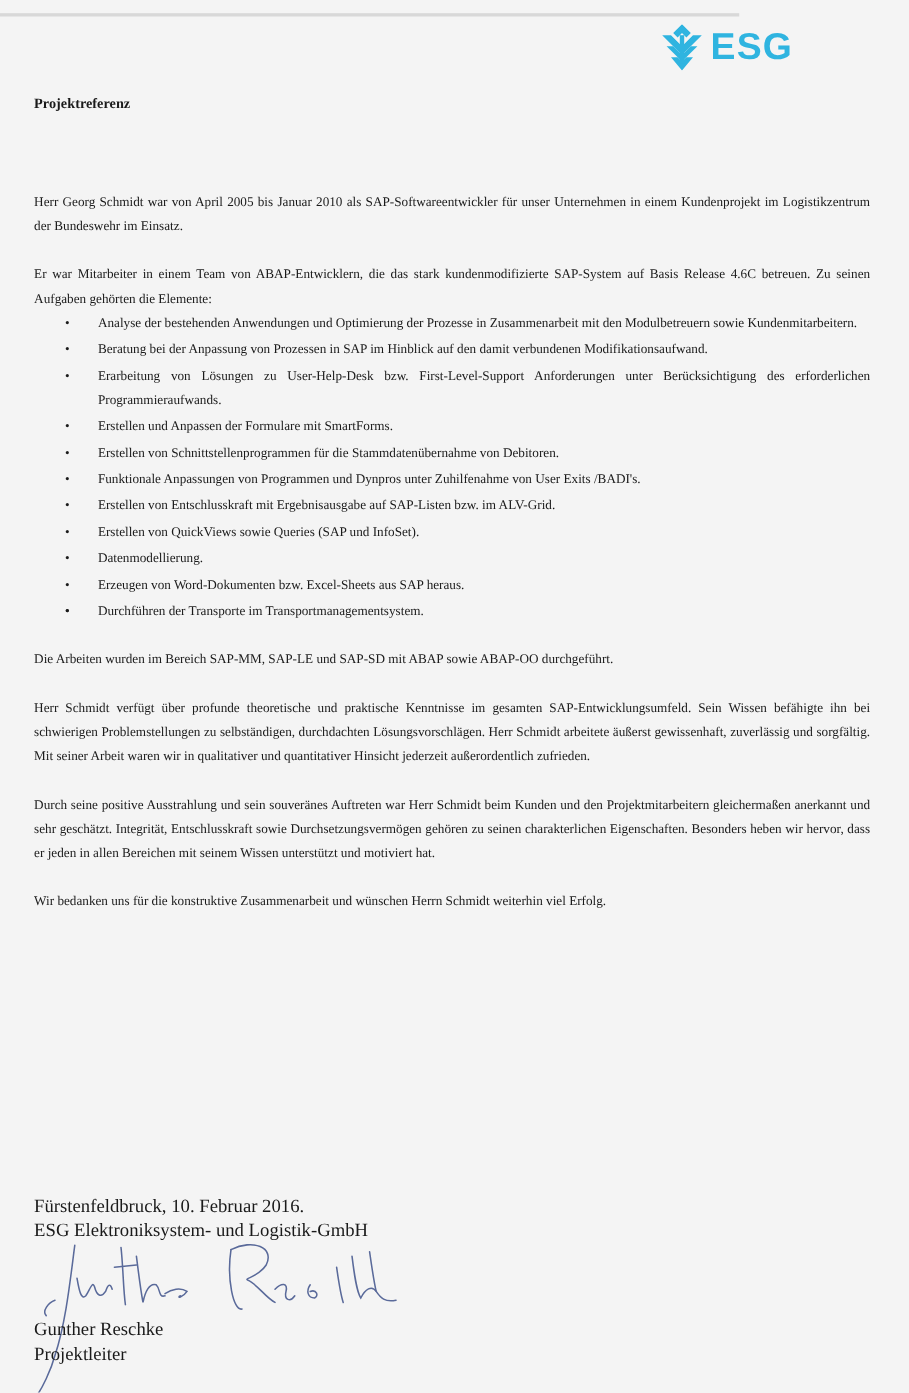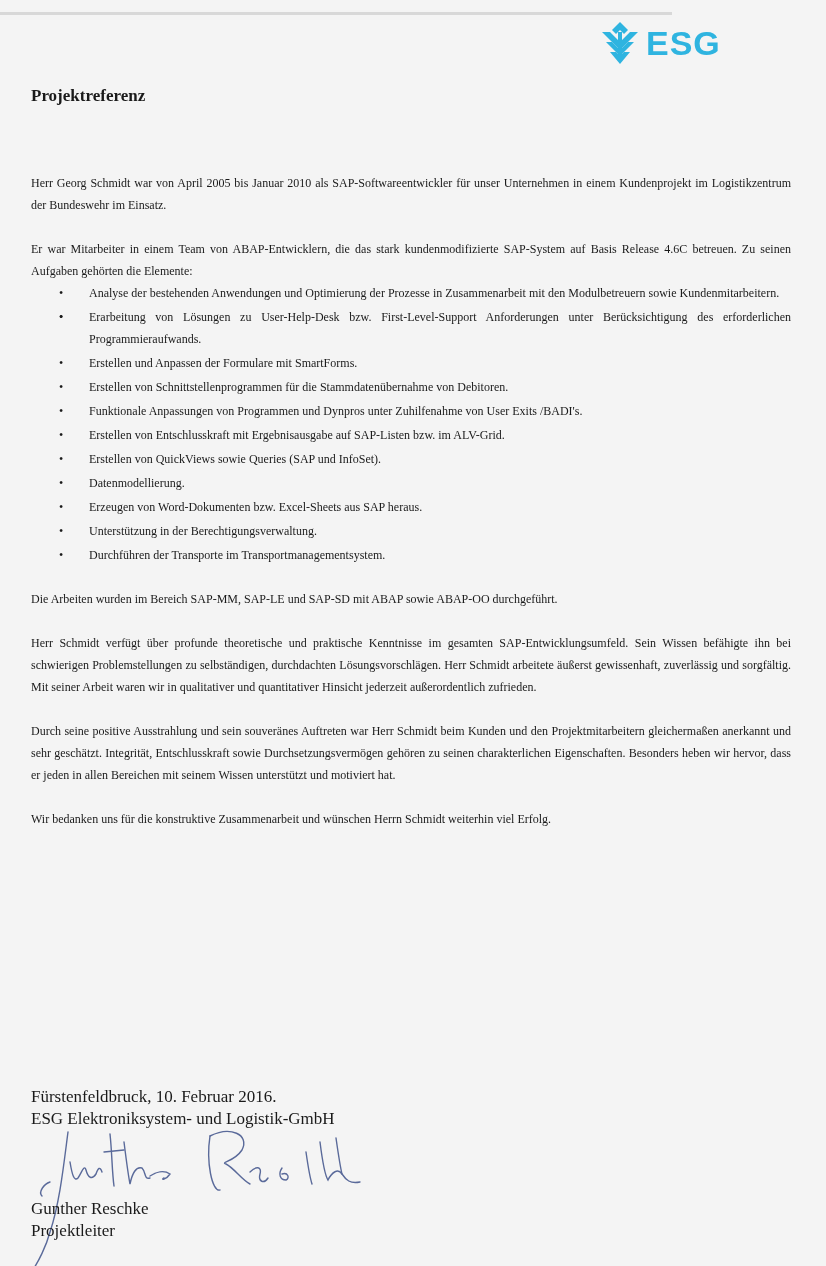--- a/index.html
+++ b/index.html
@@ -7,21 +7,21 @@
     width:826px; height:1266px; overflow:hidden;
     background:#f4f4f4;
     font-family:"Liberation Serif", serif;
     color:#1a1a1a;
     position:relative;
   }
   .page { position:absolute; left:0; top:12px; width:672px; height:1266px; }
   .topline { position:absolute; left:0; right:0; top:0; height:3px; background:#d8d8d8; }
   .logo { position:absolute; left:598px; top:10px; display:flex; align-items:center; gap:4px; }
   .logo-text { font-family:"Liberation Sans", sans-serif; font-weight:bold; font-size:34px; color:#2fb4e0; letter-spacing:1px; line-height:1; }
-  .title { position:absolute; left:31px; top:74px; font-weight:bold; font-size:17px; }
+  .title { position:absolute; left:31px; top:74px; font-weight:bold; font-size:13px; }
   .content { position:absolute; left:31px; top:160px; width:760px; font-size:12px; line-height:22px; }
   .content p { margin:0 0 22px 0; text-align:justify; }
   .content p.last-p { margin-bottom:3px; }
   ul.tasks { list-style:none; margin:-22px 0 22px 0; padding:0; }
   ul.tasks li { position:relative; padding-left:58px; margin:0 0 2px 0; text-align:justify; }
   ul.tasks li .bullet { position:absolute; left:28px; top:0; }
   .closing { position:absolute; left:31px; top:1074px; font-size:17px; line-height:22px; }
   .signer { position:absolute; left:31px; top:1186px; font-size:17px; line-height:22px; }
   .signature { position:absolute; left:20px; top:1110px; width:360px; height:150px; }
 </style>
@@ -44,30 +44,30 @@
     <span class="logo-text">ESG</span>
   </div>
 
   <div class="title">Projektreferenz</div>
 
   <div class="content">
     <p>Herr Georg Schmidt war von April 2005 bis Januar 2010 als SAP-Softwareentwickler für unser Unternehmen in einem Kundenprojekt im Logistikzentrum der Bundeswehr im Einsatz.</p>
     <p style="margin-bottom:22px">Er war Mitarbeiter in einem Team von ABAP-Entwicklern, die das stark kundenmodifizierte SAP-System auf Basis Release 4.6C betreuen. Zu seinen Aufgaben gehörten die Elemente:</p>
     <ul class="tasks">
       <li><span class="bullet">•</span><span>Analyse der bestehenden Anwendungen und Optimierung der Prozesse in Zusammenarbeit mit den Modulbetreuern sowie Kundenmitarbeitern.</span></li>
-      <li><span class="bullet">•</span></li>
+      <li><span class="bullet">•</span><span>Beratung bei der Anpassung von Prozessen in SAP im Hinblick auf den damit verbundenen Modifikationsaufwand.</span></li>
       <li><span class="bullet">•</span><span>Erarbeitung von Lösungen zu User-Help-Desk bzw. First-Level-Support Anforderungen unter Berücksichtigung des erforderlichen Programmieraufwands.</span></li>
       <li><span class="bullet">•</span><span>Erstellen und Anpassen der Formulare mit SmartForms.</span></li>
       <li><span class="bullet">•</span><span>Erstellen von Schnittstellenprogrammen für die Stammdatenübernahme von Debitoren.</span></li>
       <li><span class="bullet">•</span><span>Funktionale Anpassungen von Programmen und Dynpros unter Zuhilfenahme von User Exits /BADI's.</span></li>
       <li><span class="bullet">•</span><span>Erstellen von Entschlusskraft mit Ergebnisausgabe auf SAP-Listen bzw. im ALV-Grid.</span></li>
       <li><span class="bullet">•</span><span>Erstellen von QuickViews sowie Queries (SAP und InfoSet).</span></li>
       <li><span class="bullet">•</span><span>Datenmodellierung.</span></li>
       <li><span class="bullet">•</span><span>Erzeugen von Word-Dokumenten bzw. Excel-Sheets aus SAP heraus.</span></li>
-      <li><span class="bullet">•</span><span>Unterstützung in der Berechtigungsverwaltung.</span></li>
+      <li><span class="bullet">•</span></li>
       <li><span class="bullet">•</span><span>Durchführen der Transporte im Transportmanagementsystem.</span></li>
     </ul>
     <p>Die Arbeiten wurden im Bereich SAP-MM, SAP-LE und SAP-SD mit ABAP sowie ABAP-OO durchgeführt.</p>
     <p>Herr Schmidt verfügt über profunde theoretische und praktische Kenntnisse im gesamten SAP-Entwicklungsumfeld. Sein Wissen befähigte ihn bei schwierigen Problemstellungen zu selbständigen, durchdachten Lösungsvorschlägen. Herr Schmidt arbeitete äußerst gewissenhaft, zuverlässig und sorgfältig. Mit seiner Arbeit waren wir in qualitativer und quantitativer Hinsicht jederzeit außerordentlich zufrieden.</p>
     <p>Durch seine positive Ausstrahlung und sein souveränes Auftreten war Herr Schmidt beim Kunden und den Projektmitarbeitern gleichermaßen anerkannt und sehr geschätzt. Integrität, Entschlusskraft sowie Durchsetzungsvermögen gehören zu seinen charakterlichen Eigenschaften. Besonders heben wir hervor, dass er jeden in allen Bereichen mit seinem Wissen unterstützt und motiviert hat.</p>
     <p class="last-p">Wir bedanken uns für die konstruktive Zusammenarbeit und wünschen Herrn Schmidt weiterhin viel Erfolg.</p>
   </div>
 
   <div class="closing">
     <div>Fürstenfeldbruck, 10. Februar 2016.</div>

